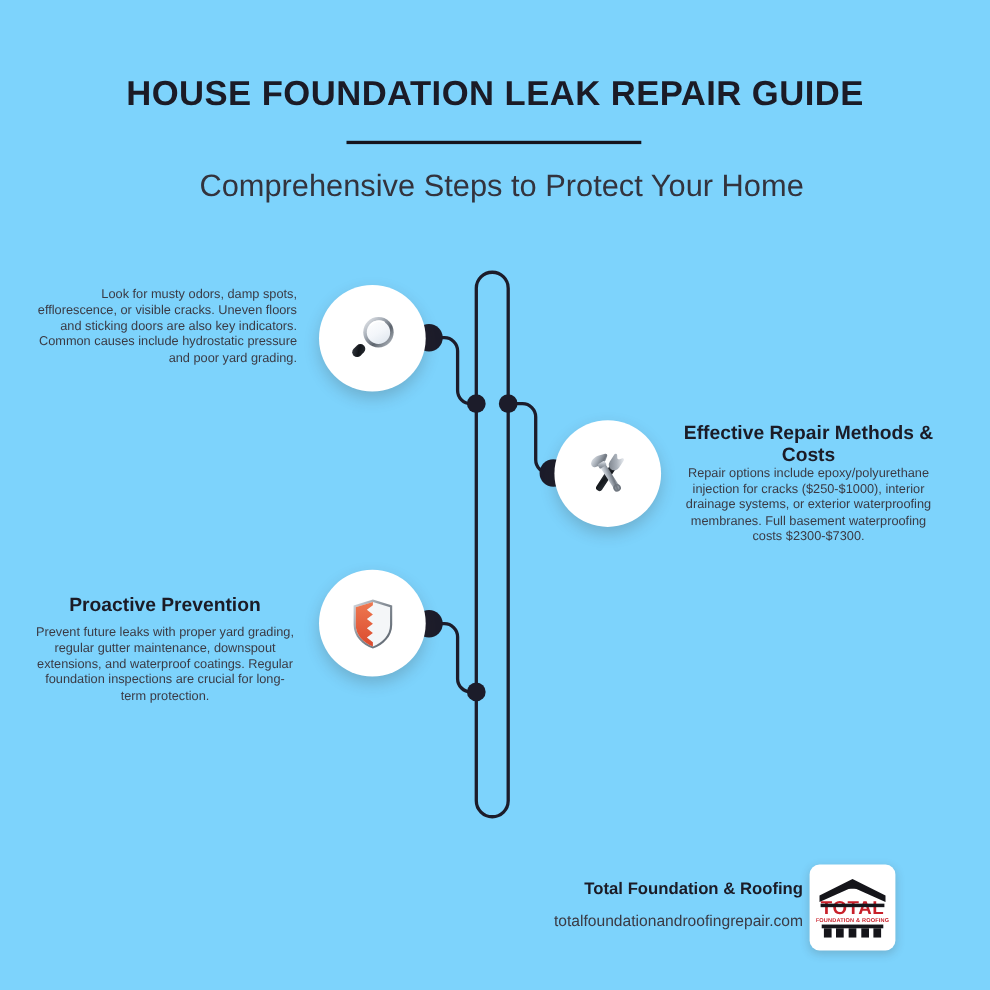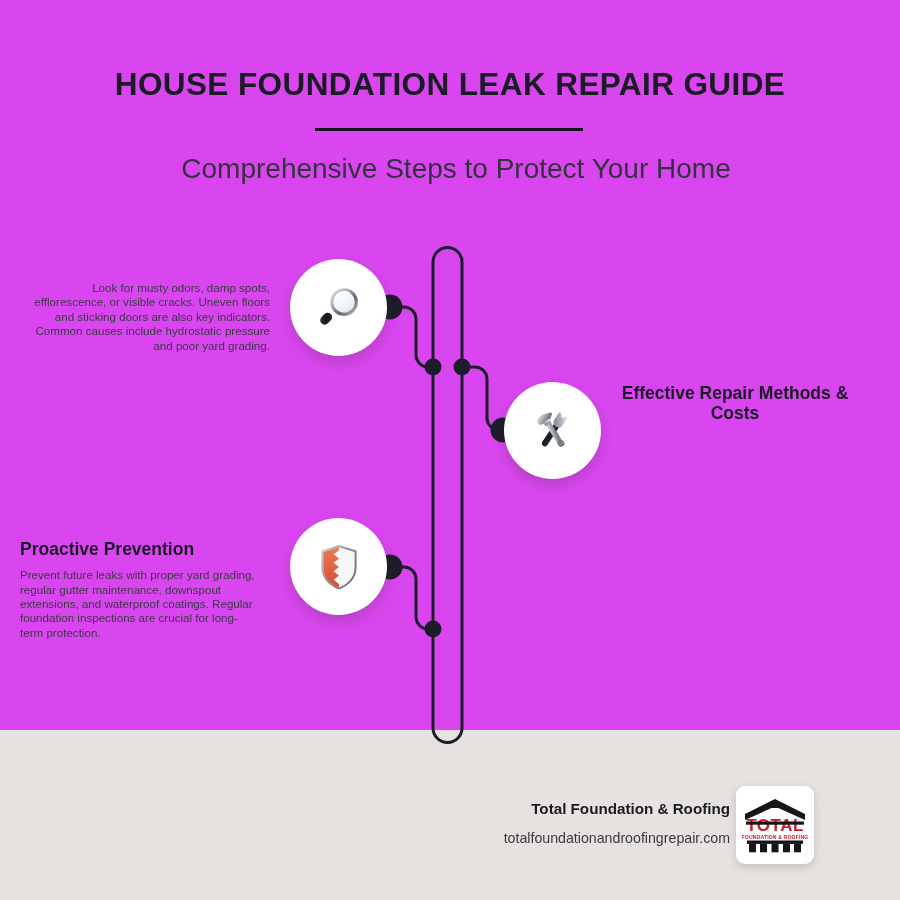--- a/index.html
+++ b/index.html
@@ -4,22 +4,22 @@
 <style>
   * { margin:0; padding:0; box-sizing:border-box; }
   html, body {
     width:900px; height:900px;
     background:#e6e2e0;
     font-family:"Liberation Sans", sans-serif;
     overflow:hidden;
   }
   #page {
     position:relative;
-    width:900px; height:730px;
-    background:#d946ef;
+    width:900px; height:900px;
+    background:#7dd3fc;
   }
 
   
   #header { position:absolute; top:0; left:0; width:900px; }
   #title {
     position:absolute; top:66px; left:0; width:900px;
     text-align:center;
     font-size:31.5px; font-weight:bold;
     letter-spacing:0.4px;
     color:#1b1b26;
@@ -64,26 +64,26 @@
   .step { position:absolute; }
   .step-heading {
     font-size:17.5px; font-weight:bold;
     line-height:1.16;
     color:#1b1b26;
   }
   .step-body {
     font-size:11.6px; font-weight:normal;
     line-height:1.24;
     color:#3a3a44;
-    margin-top:20px;
+    margin-top:0;
   }
 
   #step-1 { left:30px; top:261px; width:240px; text-align:right; }
   #step-2 { left:620px; top:383px; width:230px; text-align:center; }
-  #step-3 { left:20px; top:539px; width:240px; text-align:left; }
+  #step-3 { left:30px; top:539px; width:240px; text-align:center; }
   #step-3 .step-body { margin-top:9px; }
 
   
   #footer { position:absolute; left:0; top:780px; width:900px; height:110px; }
   #brand-name {
     position:absolute; left:400px; top:20px; width:330px;
     text-align:right;
     font-size:15.2px; font-weight:bold;
     color:#1b1b26;
     white-space:nowrap;
@@ -235,20 +235,21 @@
       </g>
     </svg>
   </div>
 
   <div class="step" id="step-1">
     <div class="step-body">Look for musty odors, damp spots, efflorescence, or visible cracks. Uneven floors and sticking doors are also key indicators. Common causes include hydrostatic pressure and poor yard grading.</div>
   </div>
 
   <div class="step" id="step-2">
     <div class="step-heading">Effective Repair Methods &amp; Costs</div>
+    <div class="step-body">Repair options include epoxy/polyurethane injection for cracks ($250-$1000), interior drainage systems, or exterior waterproofing membranes. Full basement waterproofing costs $2300-$7300.</div>
   </div>
 
   <div class="step" id="step-3">
     <div class="step-heading">Proactive Prevention</div>
     <div class="step-body">Prevent future leaks with proper yard grading, regular gutter maintenance, downspout extensions, and waterproof coatings. Regular foundation inspections are crucial for long-term protection.</div>
   </div>
 
   <div id="footer">
     <div id="brand-name">Total Foundation &amp; Roofing</div>
     <div id="brand-url">totalfoundationandroofingrepair.com</div>

